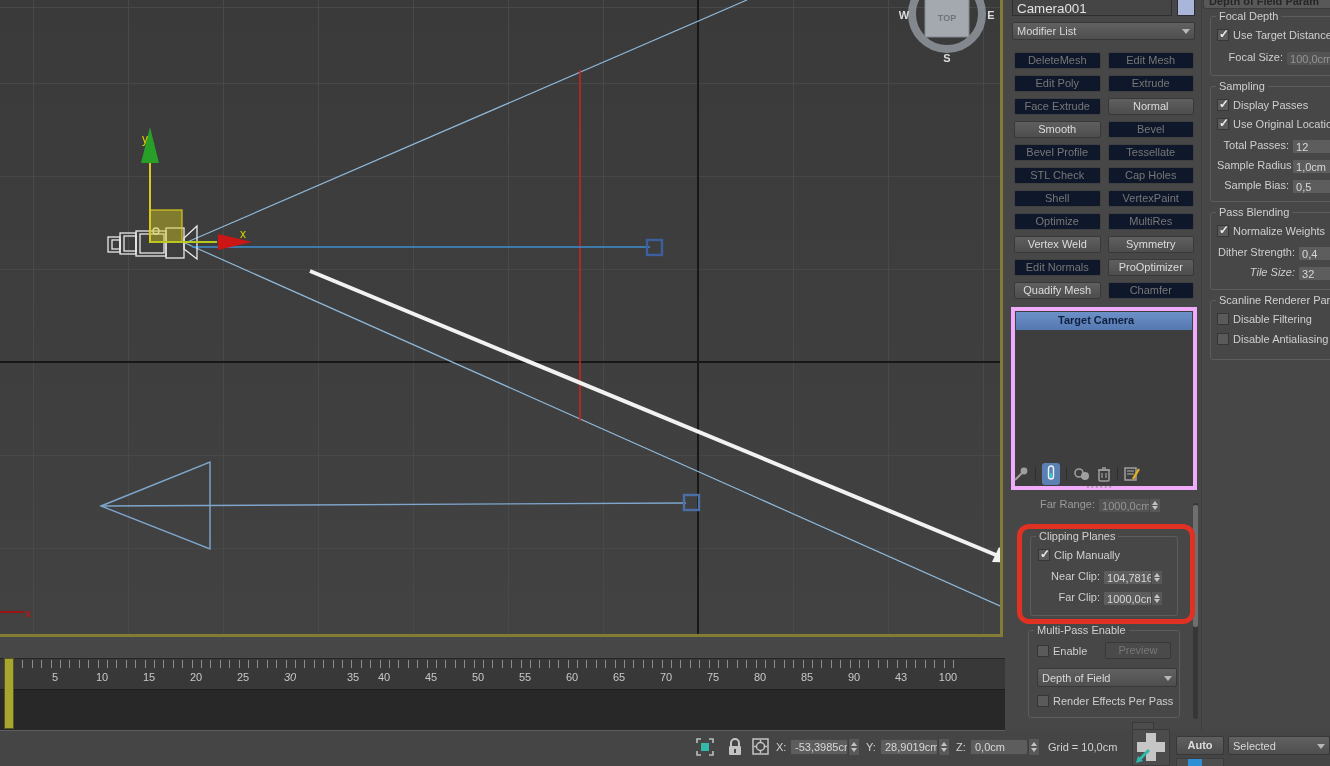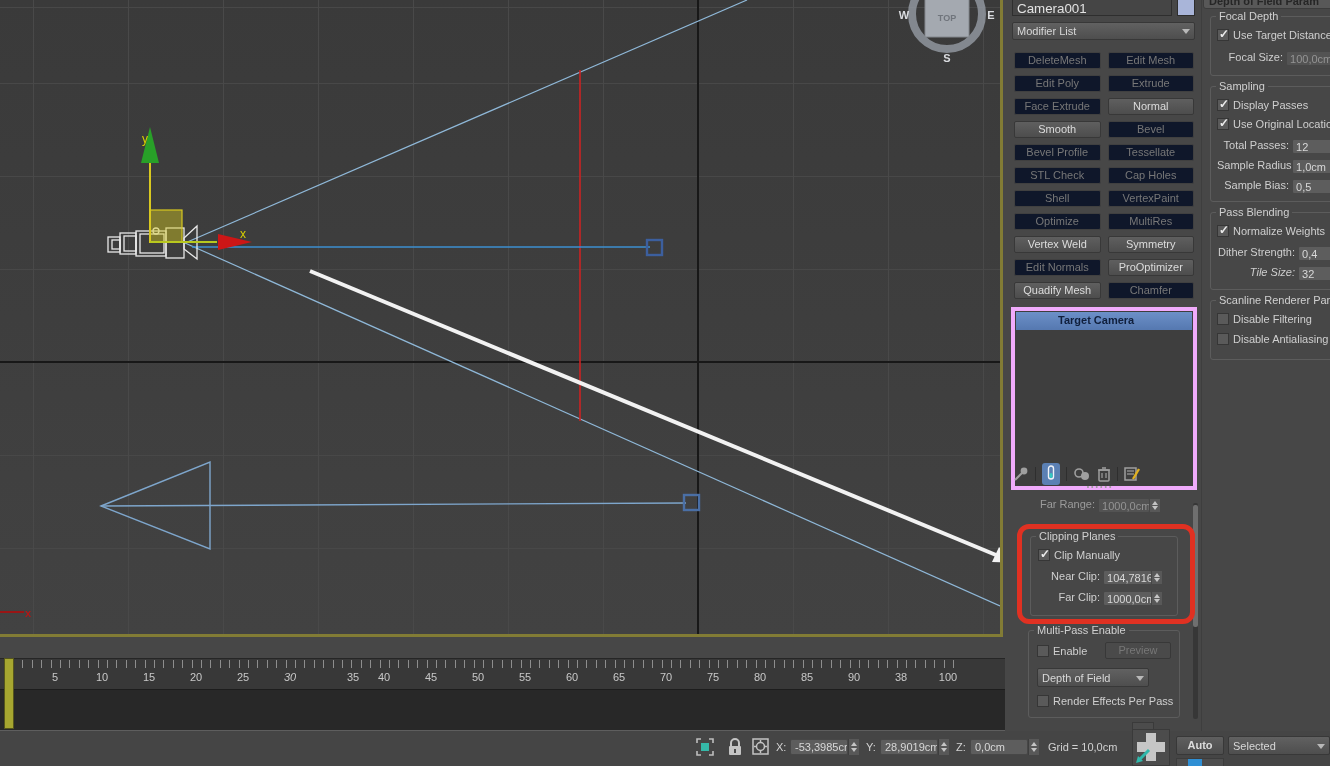--- a/index.html
+++ b/index.html
@@ -193,21 +193,21 @@
         <span class="tick-label" style="left: 431px;">45</span>
         <span class="tick-label" style="left: 478px;">50</span>
         <span class="tick-label" style="left: 525px;">55</span>
         <span class="tick-label" style="left: 572px;">60</span>
         <span class="tick-label" style="left: 619px;">65</span>
         <span class="tick-label" style="left: 666px;">70</span>
         <span class="tick-label" style="left: 713px;">75</span>
         <span class="tick-label" style="left: 760px;">80</span>
         <span class="tick-label" style="left: 807px;">85</span>
         <span class="tick-label" style="left: 854px;">90</span>
-        <span class="tick-label" style="left: 901px;">38</span>
+        <span class="tick-label" style="left: 901px;">43</span>
         <span class="tick-label" style="left: 948px;">100</span>
       </div>
   </div>
   <div class="tl-track"></div>
   <div class="tl-slider"></div>
 
   <div class="statusbar">
     <svg class="sb-icon" style="left:696px" width="18" height="18">
       <path d="M1,5 V1 H5 M13,1 H17 V5 M17,13 V17 H13 M5,17 H1 V13" stroke="#bdbdbd" fill="none" stroke-width="1.6"></path>
       <rect x="5" y="5" width="8" height="8" fill="#35b8a8"></rect>
@@ -344,21 +344,21 @@
           </span>
       </div>
     </div>
 
     <div class="group" style="left:23px; top:630px; width:152px; height:88px;">
       <span class="group-title">Multi-Pass Enable</span>
       <div class="row" style="left:8px; top:14px;">
         <span class="cb"></span><span>Enable</span>
       </div>
       <span class="btn dis" style="position:absolute; left:76px; top:11px; width:66px; height:17px; line-height:15px;">Preview</span>
-      <div class="combo" style="position:absolute; left:8px; top:37px; width:112px; height:19px;">
+      <div class="combo" style="position:absolute; left:8px; top:37px; width:140px; height:19px;">
         <span>Depth of Field</span>
         <span class="arrow"></span>
       </div>
       <div class="row" style="left:8px; top:64px;">
         <span class="cb"></span><span>Render Effects Per Pass</span>
       </div>
     </div>
   </div>
 
   <div class="vscroll">

